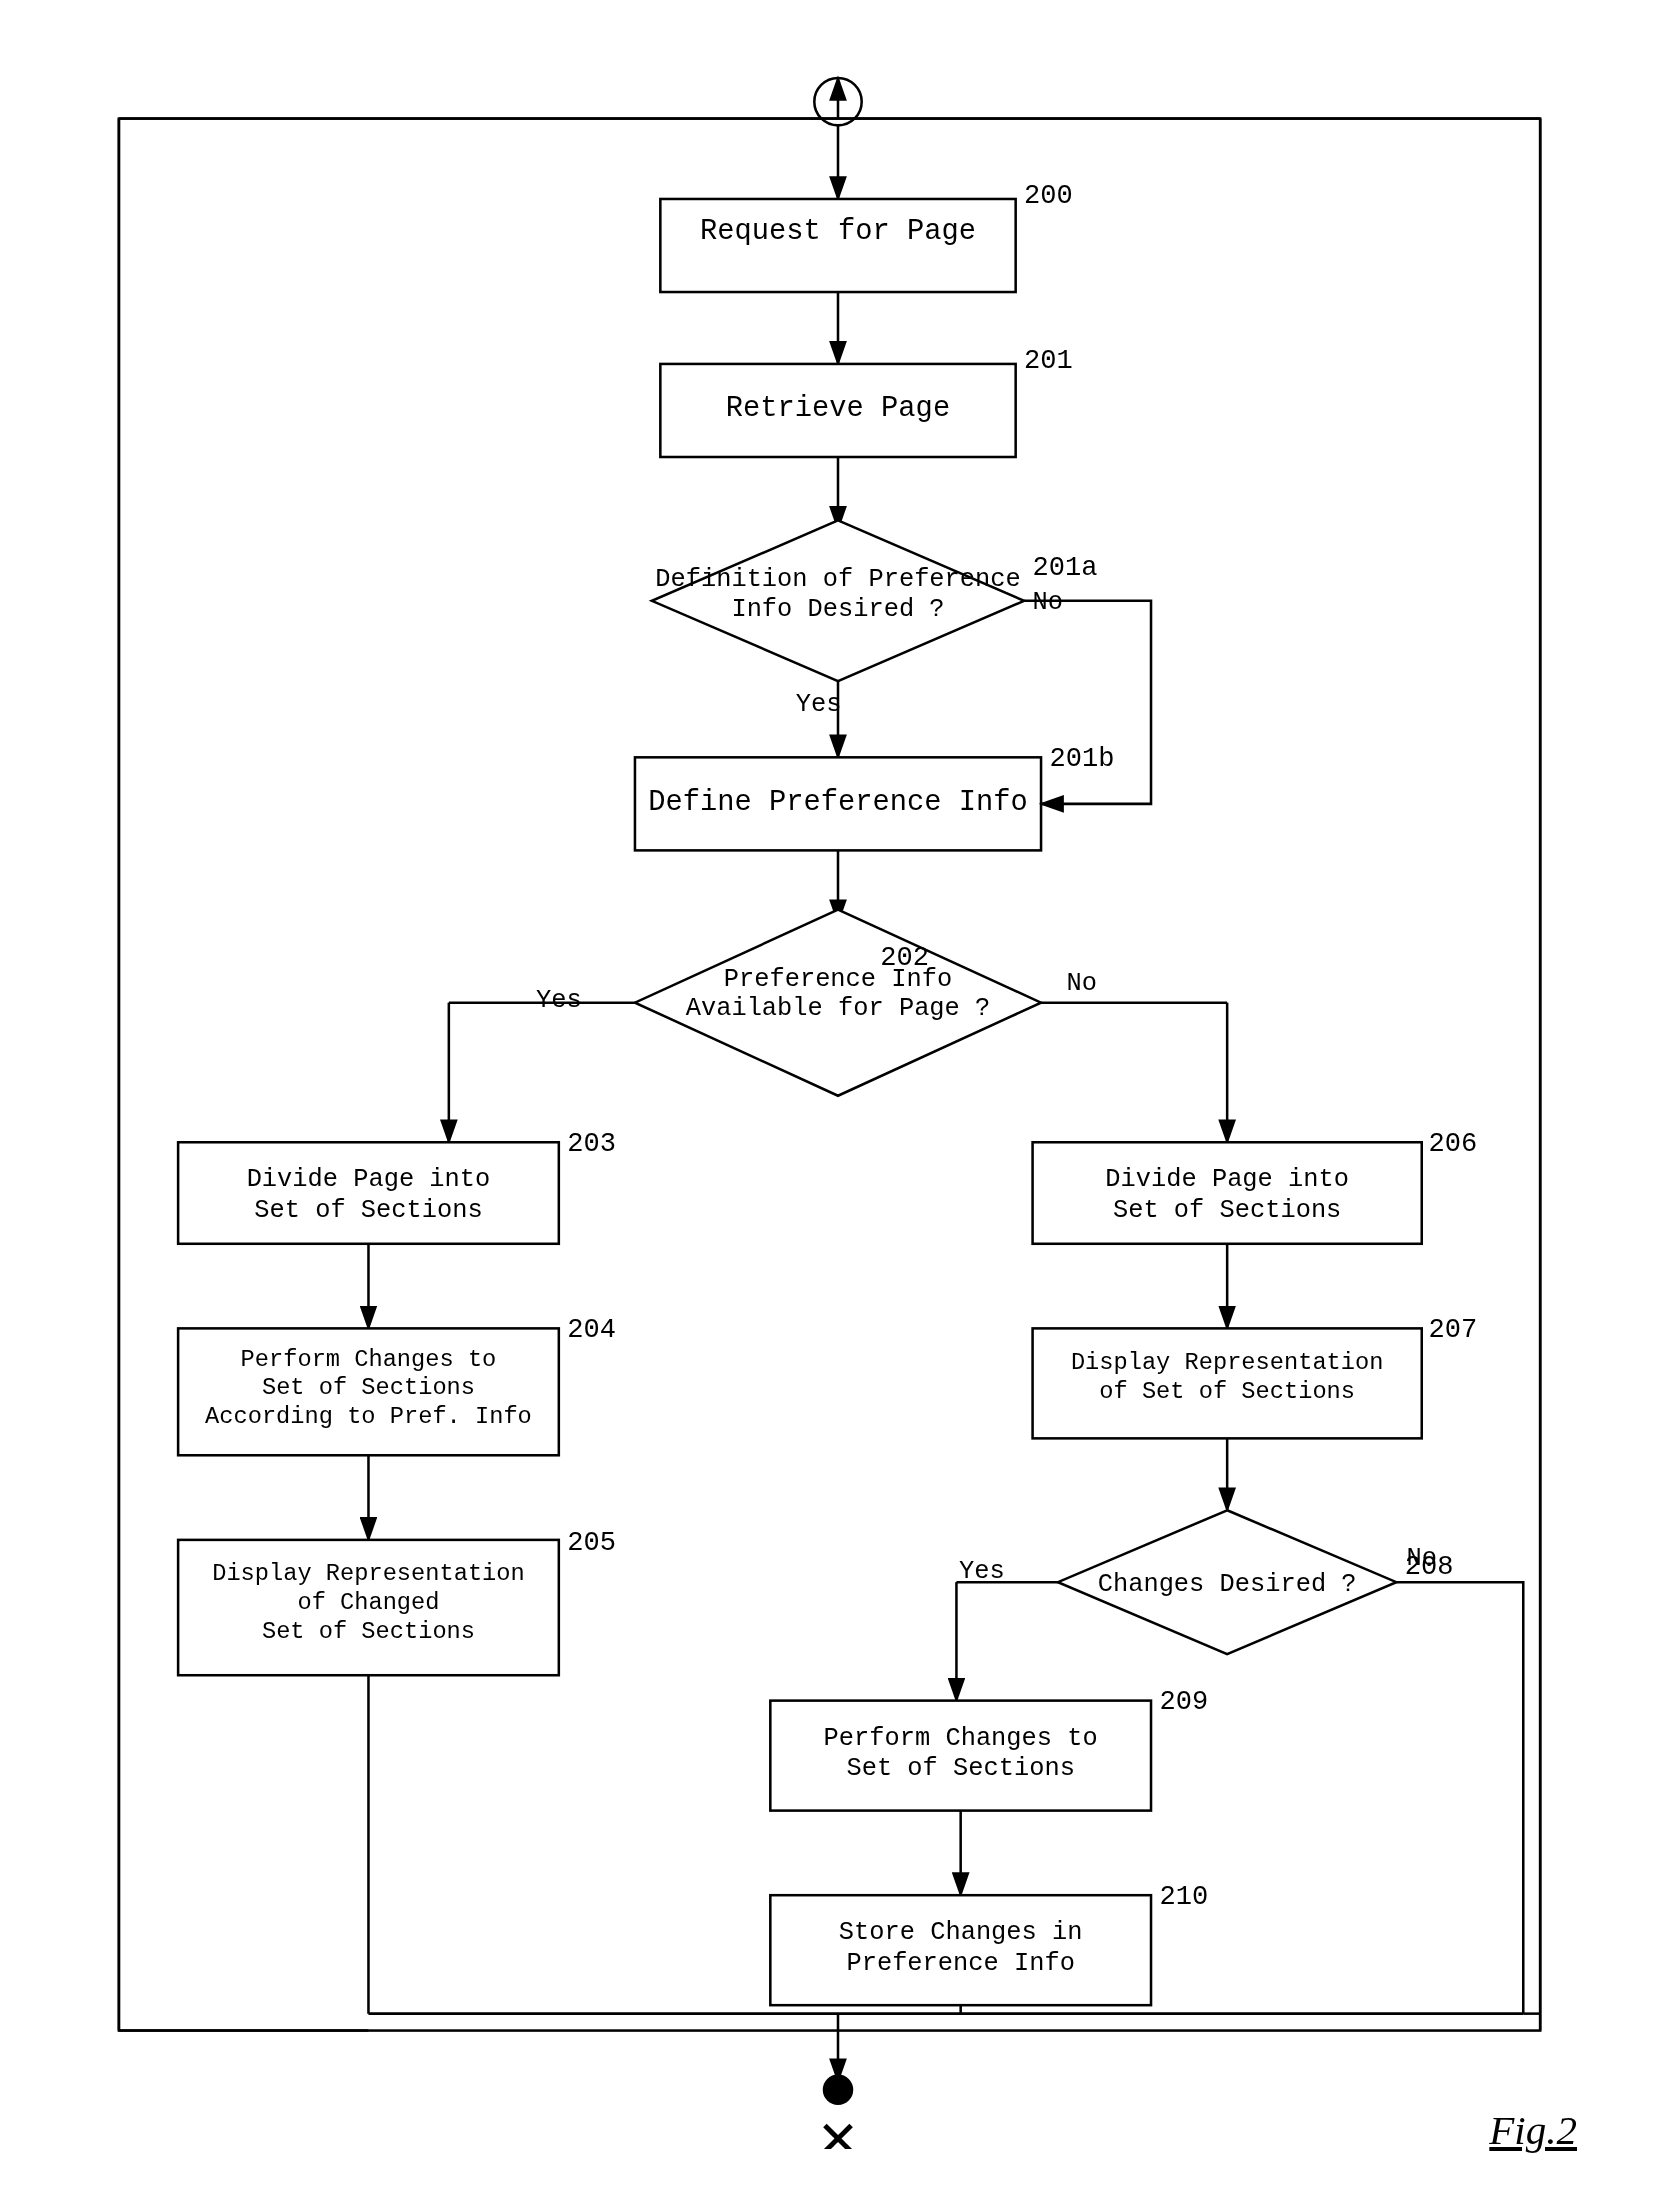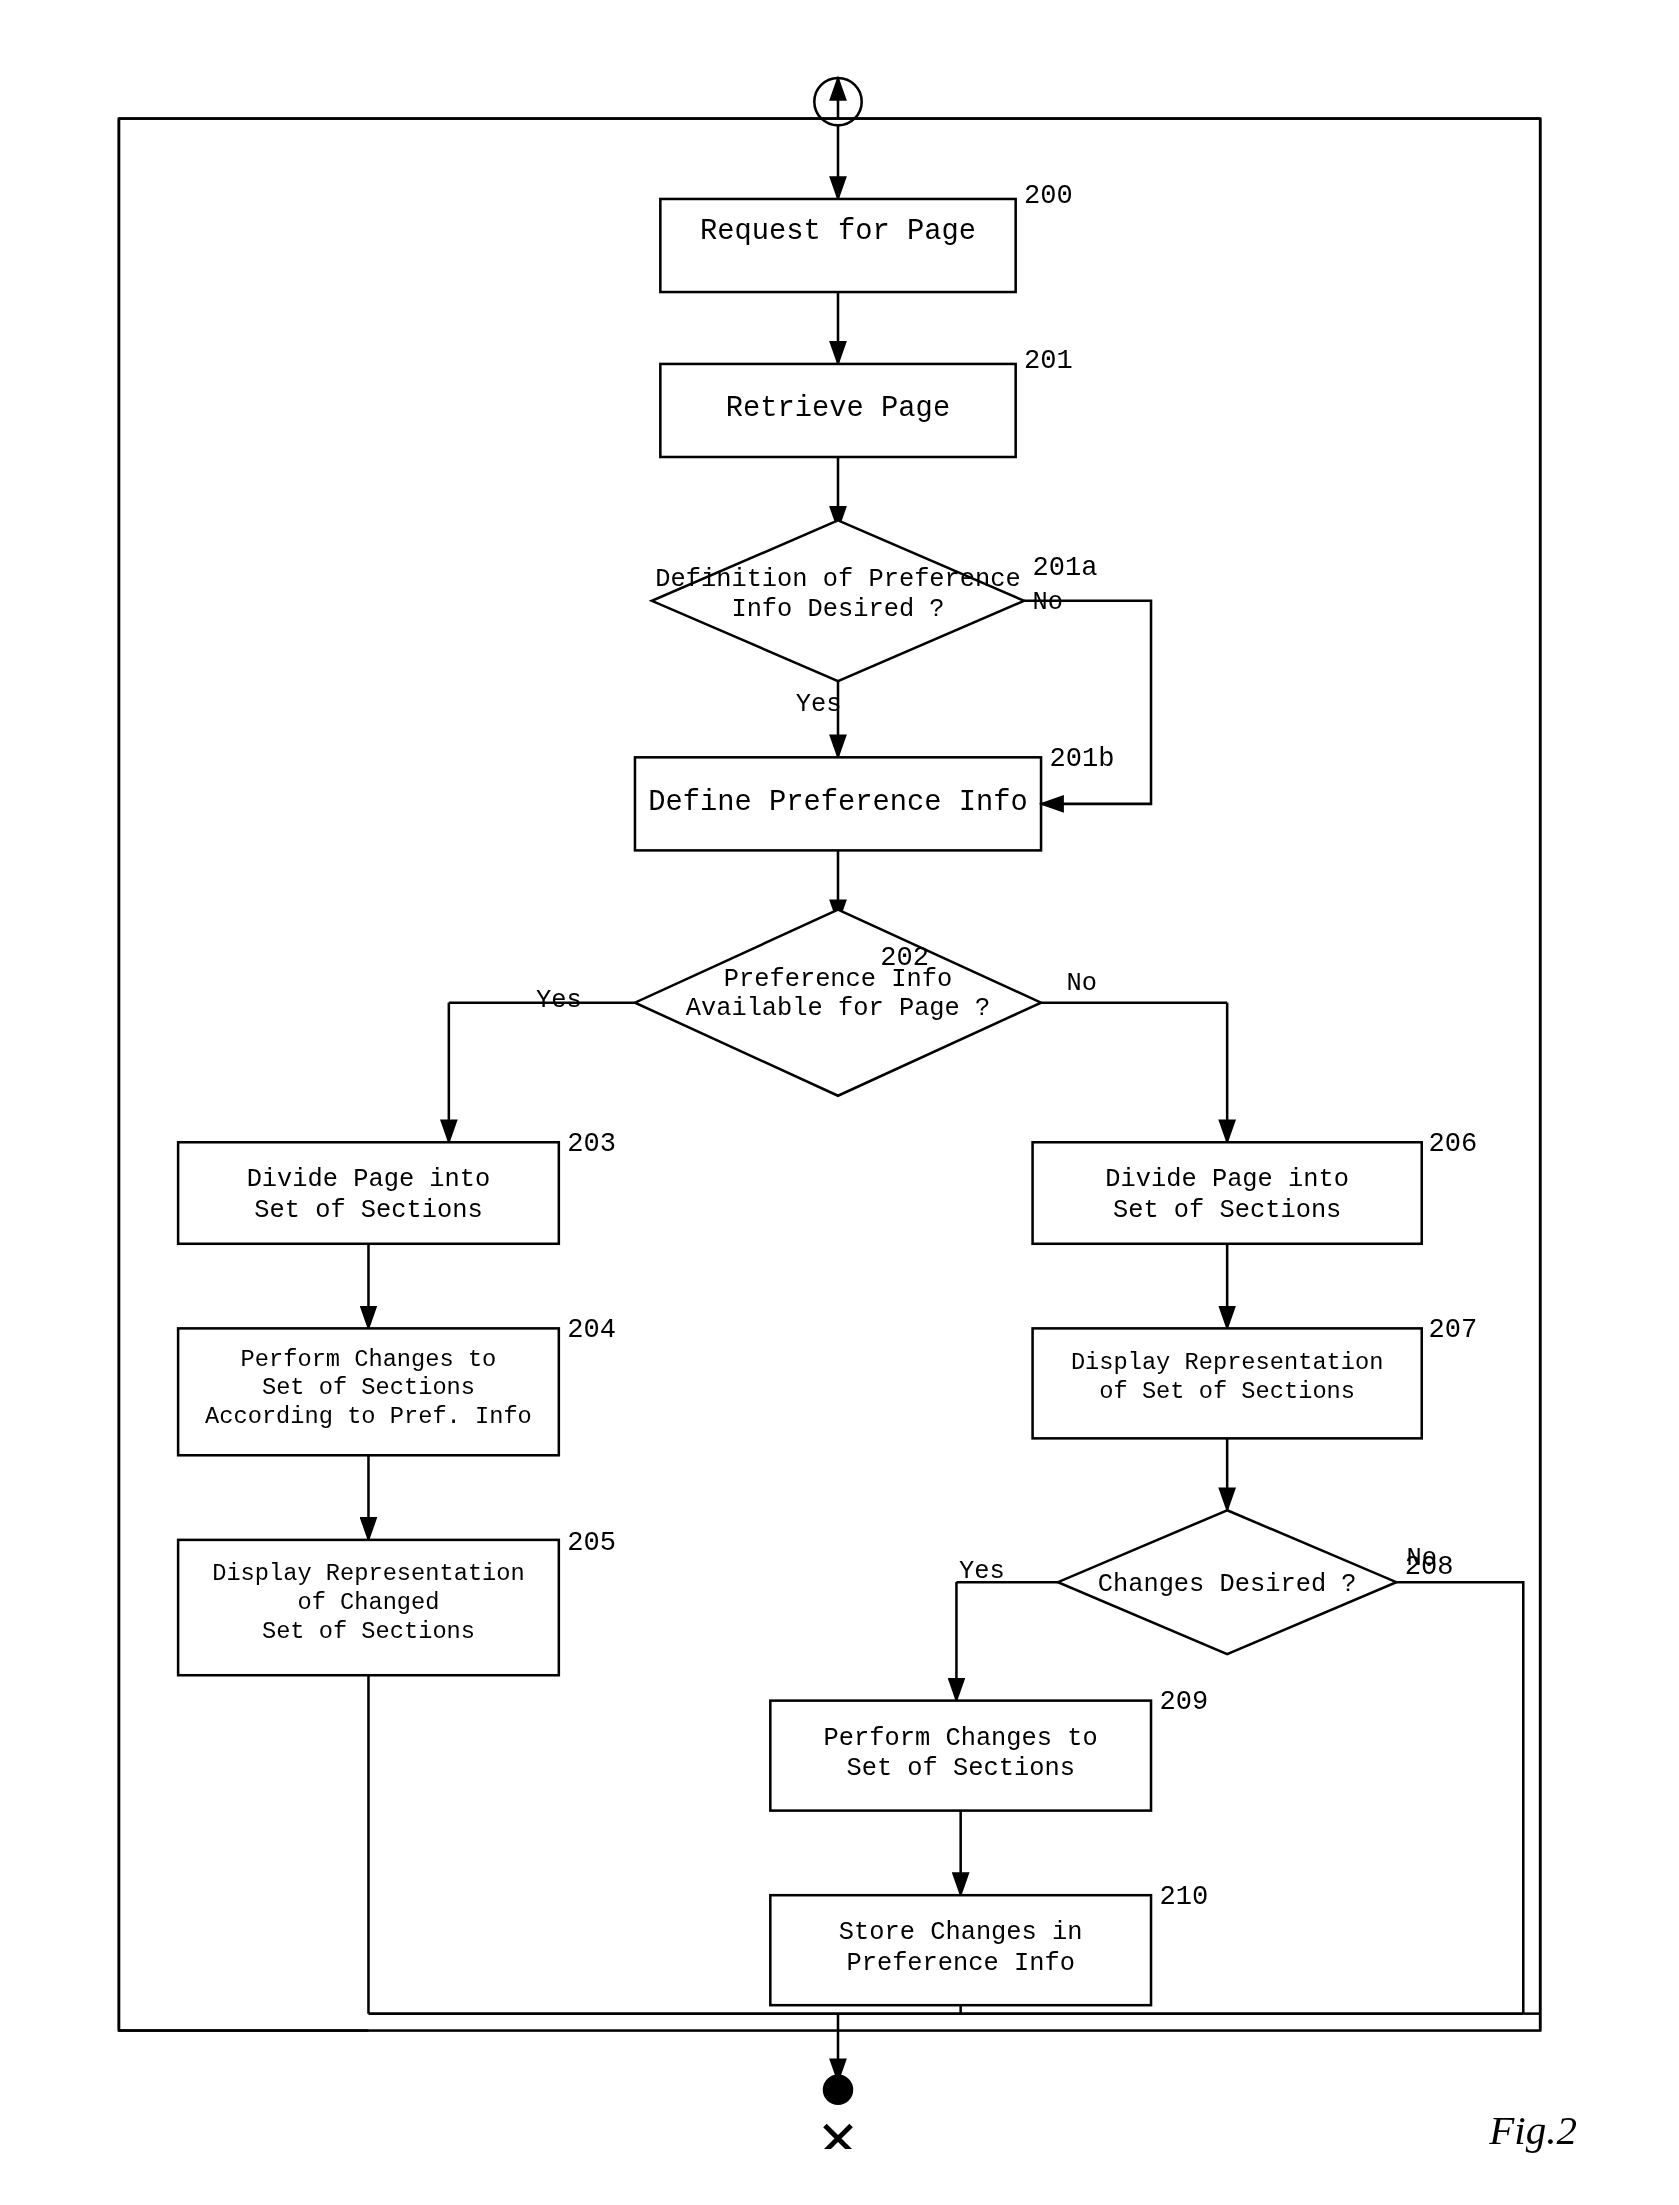--- a/index.html
+++ b/index.html
@@ -25,20 +25,21 @@
       height: 100%;
     }
 
     .fig-label {
       position: absolute;
       bottom: 51px;
       right: 102px;
       font-size: 41px;
       font-style: italic;
       font-family: 'Times New Roman', serif;
+      text-decoration: underline;
     }
   </style>
 </head>
 <body>
 
 <div class="diagram-container">
   <svg viewBox="0 0 1820 2500" xmlns="http://www.w3.org/2000/svg">
     <defs>
       <marker id="arrowhead" markerWidth="10" markerHeight="7" refX="9" refY="3.5" orient="auto">
         <polygon points="0 0, 10 3.5, 0 7" fill="#000"></polygon>

